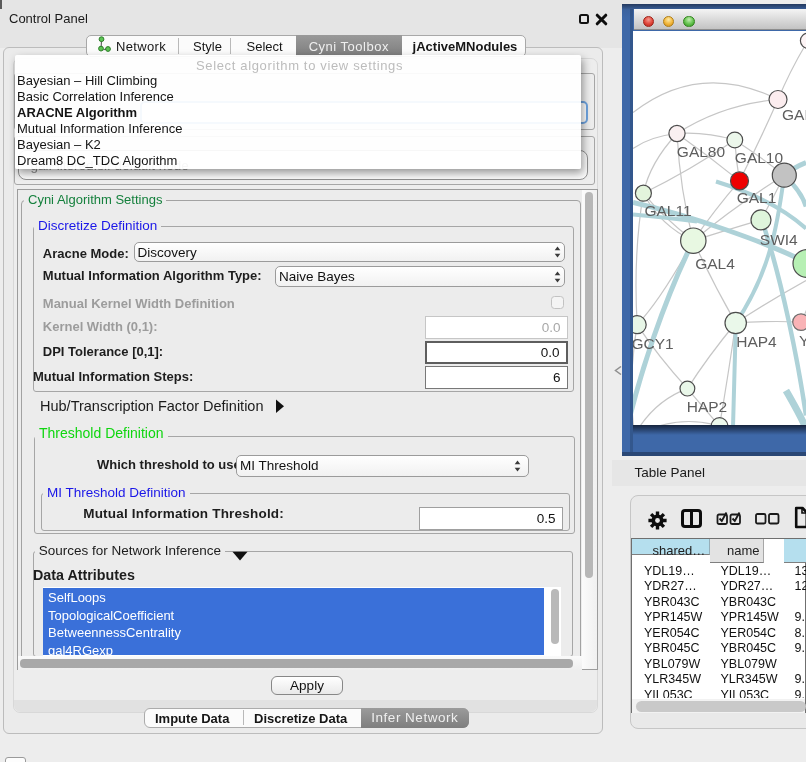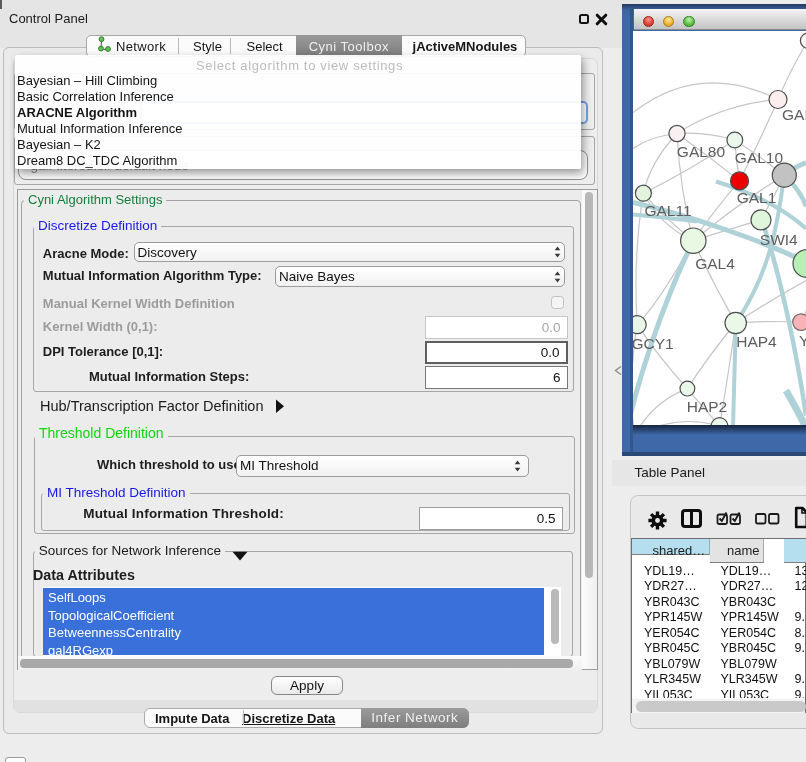--- a/index.html
+++ b/index.html
@@ -77,21 +77,21 @@
 <svg class="abs" style="left:553.5px;top:270.5px;" width="7" height="12" viewBox="0 0 7 12">
   <path d="M3.5 0.5 L6.3 4.3 L0.7 4.3 Z" fill="#3a3a3a"></path>
     <path d="M3.5 11.5 L6.3 7.7 L0.7 7.7 Z" fill="#3a3a3a"></path>
 </svg>
 <div class="abs dlbl" style="left:42.8px;top:296px;">Manual Kernel Width Definition</div>
 <div class="abs" style="left:551px;top:295.5px;width:13px;height:13px;background:#f4f4f4;border:1px solid #c2c2c2;border-radius:3.5px;box-sizing:border-box;"></div>
 <div class="abs dlbl" style="left:42.8px;top:319px;">Kernel Width (0,1):</div>
 <div class="field" style="left:424.5px;top:315.5px;width:143px;height:23px;border:1px solid #c6c6c6;color:#a8a8a8;">0.0</div>
 <div class="abs lbl" style="left:42.8px;top:344px;">DPI Tolerance [0,1]:</div>
 <div class="field" style="left:424.5px;top:340.5px;width:143px;height:23.5px;border:2px solid #5e5e5e;">0.0</div>
-<div class="abs lbl" style="left:57px;top:368.5px;padding-left:32px;">Mutual Information Steps:</div>
+<div class="abs lbl" style="left:33px;top:368.5px;">Mutual Information Steps:</div>
 <div class="field" style="left:424.5px;top:365.5px;width:143px;height:23px;border:1.5px solid #787878;">6</div>
 
 <div class="abs" style="left:40px;top:397.5px;font-size:14.5px;color:#1a1a1a;">Hub/Transcription Factor Definition</div>
 <svg class="abs" style="left:274.6px;top:399.4px;" width="10" height="14.5" viewBox="0 0 10 14.5">
     <path d="M1 0.5 L9 7.25 L1 14 Z" fill="#111"></path>
   </svg>
 
 <div class="grp" style="left:33.5px;top:435.5px;width:541.5px;height:98.5px;"></div>
 <div class="gtitle" style="left:35px;top:427px;color:#0fd60f;font-size:14px;">Threshold Definition</div>
 <div class="abs lbl" style="left:97px;top:456.5px;">Which threshold to use:</div>
@@ -124,21 +124,21 @@
 <div class="abs" style="left:582px;top:190px;width:15px;height:479px;background:linear-gradient(90deg,#fbfbfb,#f0f0f0);"></div>
 <div class="abs" style="left:585px;top:192px;width:8px;height:386px;background:#b7b7b7;border-radius:4px;"></div>
 <div class="abs" style="left:18px;top:655.5px;width:564px;height:14px;background:linear-gradient(180deg,#fafafa,#efefef);"></div>
 <div class="abs" style="left:20px;top:659px;width:553px;height:8.5px;background:#a9a9a9;border-radius:4px;"></div>
 
 <div class="abs" style="left:271px;top:675.5px;width:72px;height:19px;background:linear-gradient(180deg,#ffffff,#e9e9e9);border:1px solid #878787;border-radius:6px;box-sizing:border-box;display:flex;align-items:center;justify-content:center;font-size:13.5px;color:#111;">Apply</div>
 
 <div class="abs" style="left:144px;top:708px;width:324.5px;height:19.5px;background:#fbfbfb;border:1px solid #ababab;border-radius:6px;box-sizing:border-box;"></div>
 <div class="abs" style="left:361px;top:708px;width:107.5px;height:19.5px;background:linear-gradient(180deg,#9b9b9b,#7e7e7e);border-radius:0 6px 6px 0;display:flex;align-items:center;justify-content:center;font-size:13.5px;letter-spacing:0.5px;color:#efefef;">Infer Network</div>
 <div class="abs tab" style="left:155px;top:711px;font-weight:bold;">Impute Data</div>
-<div class="abs tab" style="left:242px;top:711px;font-weight:bold;text-decoration:underline;">Discretize Data</div>
+<div class="abs tab" style="left:254px;top:711px;font-weight:bold;">Discretize Data</div>
 <div class="sep" style="left:243.4px;top:710px;height:15px;"></div>
 
 <div class="abs" style="left:15px;top:54.5px;width:566px;height:114px;background:rgba(255,255,255,0.93);
      border-radius:2px;box-shadow:2px 4px 9px rgba(0,0,0,0.4);"></div>
 <div class="abs" style="left:196px;top:58px;font-size:13px;letter-spacing:0.65px;color:#bcbcbc;">Select algorithm to view settings</div>
 <div class="abs" style="left:17px;top:73px;font-size:13px;color:#141414;line-height:16px;white-space:pre;">Bayesian – Hill Climbing
 Basic Correlation Inference
 <b>ARACNE Algorithm</b>
 Mutual Information Inference
 Bayesian – K2

